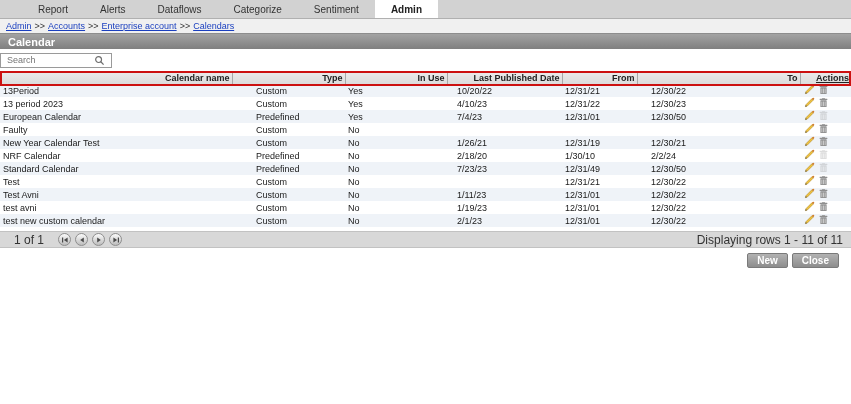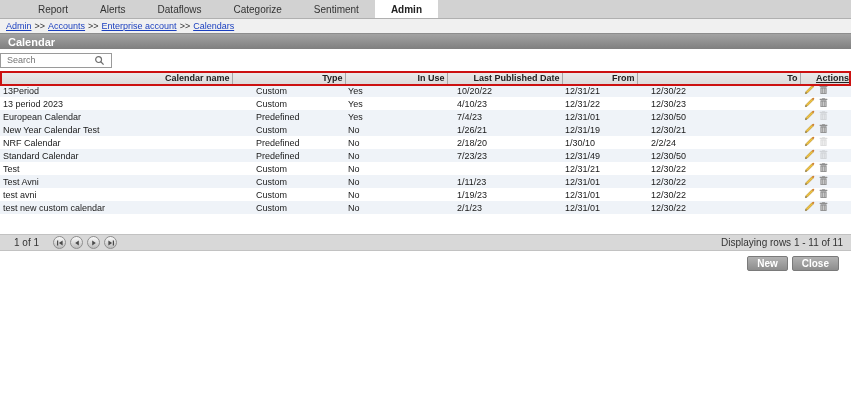--- a/index.html
+++ b/index.html
@@ -72,23 +72,23 @@
   tr.even { background: #ffffff; }
   .col-type { padding-left: 24px !important; }
   .col-last_published { padding-left: 10px !important; }
   .col-to { padding-left: 14px !important; }
   .col-actions { padding-left: 4px !important; }
   .action-icon { display: inline-block; margin-right: 3px; cursor: pointer; line-height: 0; }
   .action-icon.disabled { opacity: 0.3; cursor: default; }
 
   
   .pagination {
-    margin-top: 20px; height: 17px; background: #d8d8d8;
+    margin-top: 4px; height: 17px; background: #d8d8d8;
     border-top: 1px solid #c2c2c2; border-bottom: 1px solid #c2c2c2;
-    display: flex; align-items: center; font-size: 10px; color: #333;
+    display: flex; align-items: center; font-size: 12px; color: #333;
     padding: 0 6px;
   }
   .page-label { margin: 0 12px 0 8px; }
   .pager-btn {
     width: 13px; height: 13px; border-radius: 50%;
     background: linear-gradient(#fafafa, #bdbdbd);
     border: 1px solid #8e8e8e; margin: 0 2px;
     display: inline-flex; align-items: center; justify-content: center;
     cursor: pointer; line-height: 0;
   }
@@ -210,20 +210,38 @@
             <td class="col-type">Predefined</td>
             <td class="col-in_use">Yes</td>
             <td class="col-last_published">7/4/23</td>
             <td class="col-from">12/31/01</td>
             <td class="col-to">12/30/50</td>
             <td class="col-actions"><span class="action-icon"><svg width="11" height="11" viewBox="0 0 12 12">
                   <path d="M1.5 10.5 L2.1 8.4 L8.5 2 L10 3.5 L3.6 9.9 Z" fill="#f0c23e" stroke="#a9821f" stroke-width="0.6"></path>
                   <path d="M8.5 2 L10 3.5 L10.9 2.6 A1 1 0 0 0 9.4 1.1 Z" fill="#cf7f30"></path>
                   <path d="M1.5 10.5 L2 8.8 L3.2 10 Z" fill="#555"></path>
                 </svg></span><span class="action-icon disabled"><svg width="11" height="11" viewBox="0 0 12 12">
+                  <rect x="2.6" y="3.6" width="6.8" height="7.4" rx="0.6" fill="#8f8f8f"></rect>
+                  <rect x="1.8" y="2" width="8.4" height="1.2" rx="0.3" fill="#8f8f8f"></rect>
+                  <rect x="4.3" y="1" width="3.4" height="1" rx="0.3" fill="#8f8f8f"></rect>
+                  <path d="M4.2 5 V10 M6 5 V10 M7.8 5 V10" stroke="#ececec" stroke-width="0.7" fill="none"></path>
+                </svg></span></td>
+          </tr>
+          <tr class="even">
+            <td class="col-name">Faulty</td>
+            <td class="col-type">Custom</td>
+            <td class="col-in_use">No</td>
+            <td class="col-last_published"></td>
+            <td class="col-from"></td>
+            <td class="col-to"></td>
+            <td class="col-actions"><span class="action-icon"><svg width="11" height="11" viewBox="0 0 12 12">
+                  <path d="M1.5 10.5 L2.1 8.4 L8.5 2 L10 3.5 L3.6 9.9 Z" fill="#f0c23e" stroke="#a9821f" stroke-width="0.6"></path>
+                  <path d="M8.5 2 L10 3.5 L10.9 2.6 A1 1 0 0 0 9.4 1.1 Z" fill="#cf7f30"></path>
+                  <path d="M1.5 10.5 L2 8.8 L3.2 10 Z" fill="#555"></path>
+                </svg></span><span class="action-icon"><svg width="11" height="11" viewBox="0 0 12 12">
                   <rect x="2.6" y="3.6" width="6.8" height="7.4" rx="0.6" fill="#8f8f8f"></rect>
                   <rect x="1.8" y="2" width="8.4" height="1.2" rx="0.3" fill="#8f8f8f"></rect>
                   <rect x="4.3" y="1" width="3.4" height="1" rx="0.3" fill="#8f8f8f"></rect>
                   <path d="M4.2 5 V10 M6 5 V10 M7.8 5 V10" stroke="#ececec" stroke-width="0.7" fill="none"></path>
                 </svg></span></td>
           </tr>
           <tr class="odd">
             <td class="col-name">New Year Calendar Test</td>
             <td class="col-type">Custom</td>
             <td class="col-in_use">No</td>

